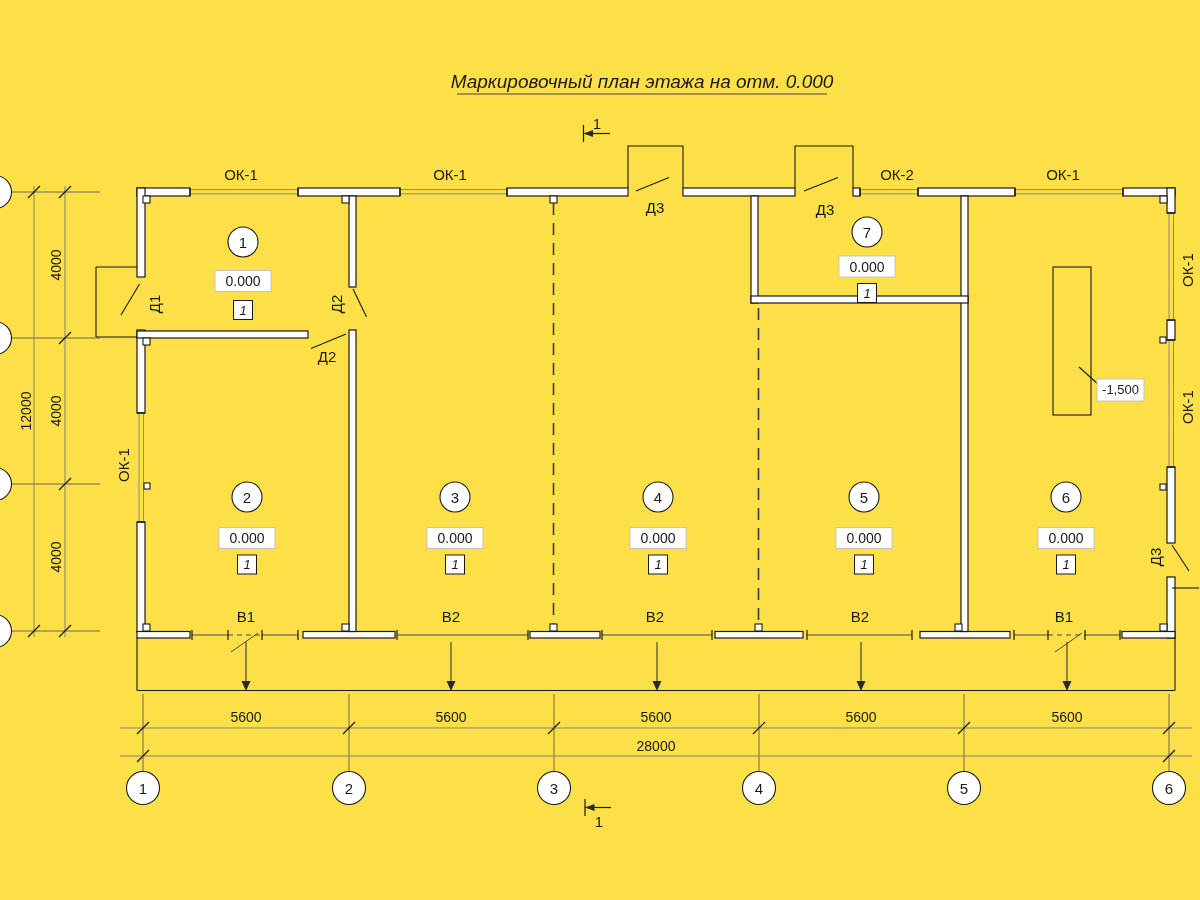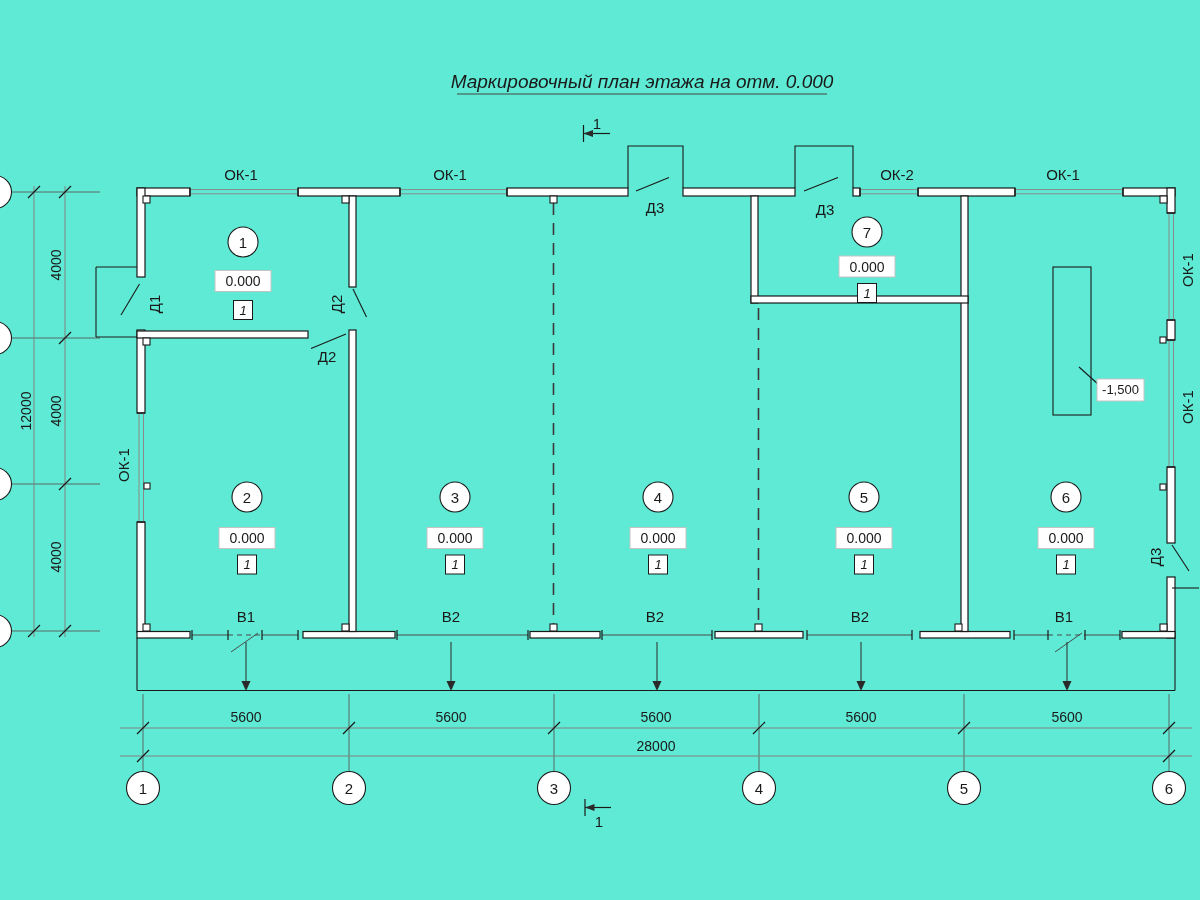--- a/index.html
+++ b/index.html
@@ -1,16 +1,16 @@
 <!DOCTYPE html>
 <html><head>
 <meta charset="utf-8">
 <style>
   html,body{margin:0;padding:0;background:#fff;}
-  .stage{position:relative;width:1200px;height:900px;background:#5eead4;overflow:hidden;
+  .stage{position:relative;width:1200px;height:900px;background:#fde047;overflow:hidden;
          font-family:"Liberation Sans", sans-serif;}
   svg{position:absolute;left:0;top:0;}
   svg text{font-family:"Liberation Sans", sans-serif;fill:#1a1a1a;}
   .t-title{font-size:19px;font-style:italic;}
   .t-lab{font-size:15px;}
   .t-dim{font-size:14px;}
   .t-bub{font-size:15px;}
   .t-room{font-size:15px;}
   .t-elev{font-size:14px;}
   .t-fin{font-size:13px;font-style:italic;}

